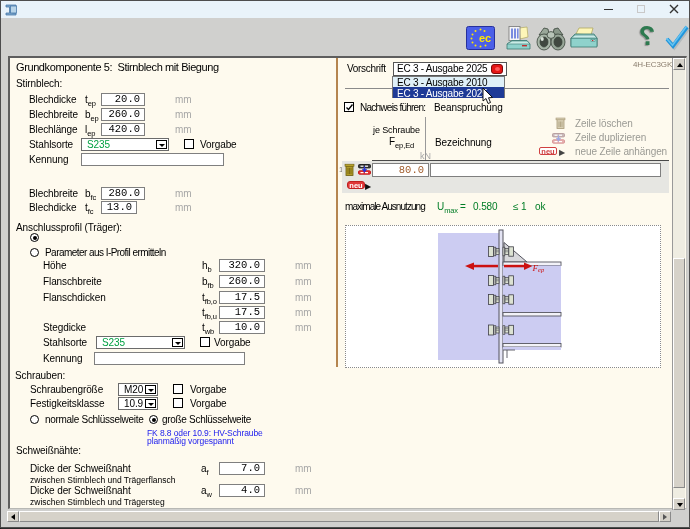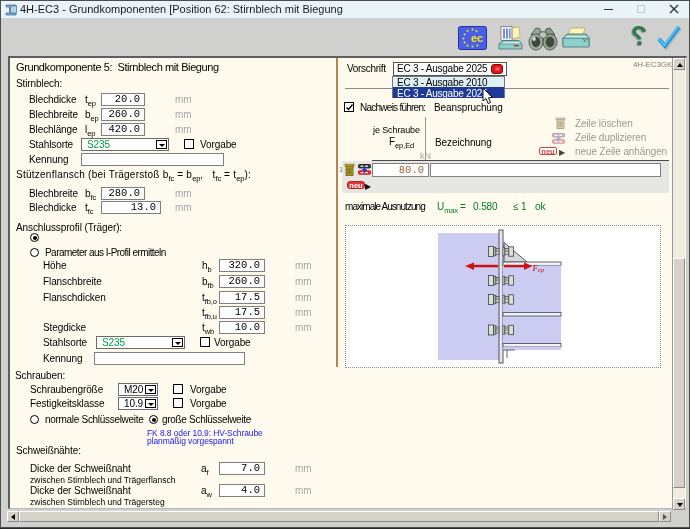--- a/index.html
+++ b/index.html
@@ -24,29 +24,28 @@
 .sm9 { font-size:8.5px; letter-spacing:0; }
 </style>
 </head>
 <body>
 <div id="win">
   <div id="titlebar">
     <svg style="position:absolute;left:4px;top:3px" width="12" height="12" viewBox="0 0 12 12">
       <path d="M1 1 H11 V3 H7.5 V9 H11 V11 H1 V9 H4.5 V3 H1 Z" fill="#7da7cc" stroke="#4a7aaa" stroke-width="0.8"></path>
       <rect x="5.5" y="2" width="6" height="7" fill="#b8d4e8" stroke="#4a7aaa" stroke-width="0.8"></rect>
     </svg>
-    <div id="title">4H-EC3 - Grundkomponenten [Position 62: Stirnblech mit Biegung</div>
     <div style="position:absolute;left:603px;top:8px;width:9px;height:1px;background:#333"></div>
     <div style="position:absolute;left:636px;top:4px;width:8px;height:8px;border:1px solid #c9c9c9"></div>
     <svg style="position:absolute;left:668px;top:3px" width="10" height="10" viewBox="0 0 10 10">
         <path d="M1 1 L9 9 M9 1 L1 9" stroke="#333" stroke-width="1.4"></path>
       </svg>
   </div>
 
-  <div id="toolbar" style="position:absolute;left:0;top:17px;width:576px;height:38px;background:#d0d0ce;">
+  <div id="toolbar" style="position:absolute;left:8px;top:17px;width:576px;height:38px;background:#d0d0ce;">
 
     <svg style="position:absolute;left:457px;top:8px" width="29" height="24" viewBox="0 0 29 24">
       <rect x="0.5" y="0.5" width="28" height="23" rx="2" fill="#4a5fe8" stroke="#26309c"></rect>
       <g fill="#ffe600">
         <circle cx="14.5" cy="3.5" r="1"></circle>
           <circle cx="9.5" cy="5" r="1"></circle>
           <circle cx="6.5" cy="8.5" r="1"></circle>
         <circle cx="5.5" cy="12.5" r="1"></circle>
           <circle cx="6.5" cy="16.5" r="1"></circle>
           <circle cx="9.5" cy="19.5" r="1"></circle>
@@ -123,30 +122,29 @@
   <div class="combo" style="left:80px;top:137px;width:88px;height:13px;">
       <div class="lbl grn" style="left:5px;top:0px">S235</div>
       <div class="btn"></div>
     </div>
   <div class="cb" style="left:183px;top:138px"></div>
   <div class="lbl" style="left:199px;top:138px">Vorgabe</div>
 
   <div class="lbl" style="left:28px;top:153px">Kennung</div>
   <div class="tinp" style="left:80px;top:152px;width:143px;height:13px;"></div>
 
-  <div class="lbl" style="left:15px;top:168px;letter-spacing:0.25px">Stützenflansch (bei Trägerstoß b<sub class="s">fc</sub> = b<sub class="s">ep</sub>,&nbsp;&nbsp; t<sub class="s">fc</sub> = t<sub class="s">ep</sub>):</div>
 
   <div class="lbl" style="left:28px;top:187px">Blechbreite</div>
   <div class="lbl" style="left:84px;top:187px">b<sub class="s">fc</sub></div>
   <div class="inp" style="left:100px;top:186px;width:44px;height:13px;">280.0</div>
   <div class="lbl gray" style="left:149px;top:187px">mm</div>
 
   <div class="lbl" style="left:28px;top:201px">Blechdicke</div>
   <div class="lbl" style="left:84px;top:201px">t<sub class="s">fc</sub></div>
-  <div class="inp" style="left:100px;top:200px;width:60px;height:13px;">13.0</div>
+  <div class="inp" style="left:100px;top:200px;width:36px;height:13px;">13.0</div>
   <div class="lbl gray" style="left:149px;top:201px">mm</div>
 
   <div class="lbl" style="left:15px;top:221px">Anschlussprofil (Träger):</div>
   <div class="radio sel" style="left:29px;top:232px"></div>
   <div class="radio" style="left:29px;top:247px"></div>
   <div class="lbl" style="left:44px;top:246px;letter-spacing:-0.55px">Parameter aus I-Profil ermitteln</div>
 
   <div class="lbl" style="left:42px;top:259px">Höhe</div>
   <div class="lbl" style="left:201px;top:259px">h<sub class="s">b</sub></div>
   <div class="inp" style="left:218px;top:258px;width:46px;height:13px;">320.0</div>

